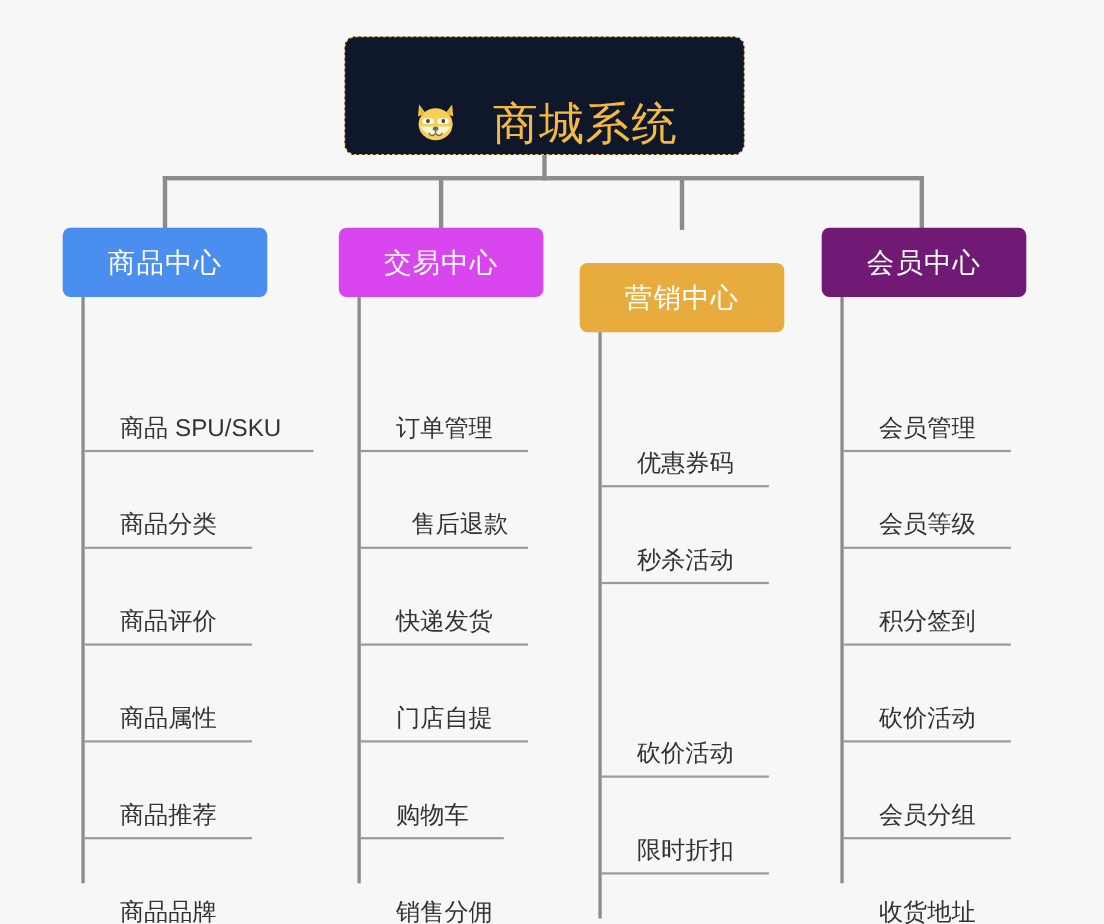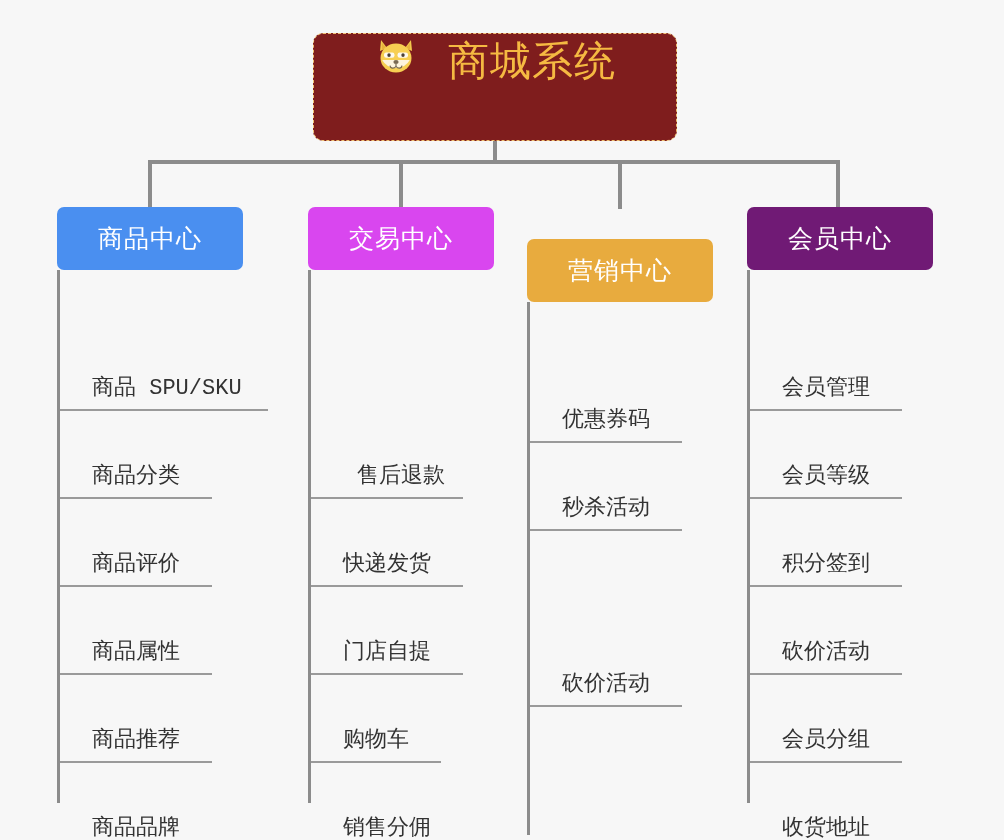--- a/index.html
+++ b/index.html
@@ -20,25 +20,25 @@
   }
 
   
   #root-node {
     position: absolute;
     left: 313px;
     top: 33px;
     width: 364px;
     height: 108px;
     box-sizing: border-box;
-    background: #7f1d1d;
+    background: #0f172a;
     border: 1.5px dashed #f0c070;
     border-radius: 10px;
     display: flex;
-    align-items: flex-start;
+    align-items: flex-end;
     justify-content: center;
     gap: 30px;
   }
   #root-node .root-emoji {
     font-size: 40px;
     line-height: 1;
     display: block;
   }
   #root-node .root-title {
     font-size: 41px;
@@ -66,23 +66,23 @@
     border-radius: 7px;
     display: flex;
     align-items: center;
     justify-content: center;
     color: #ffffff;
     font-size: 25px;
     letter-spacing: 1px;
   }
   .col-body {
     position: relative;
+    margin-left: 17px;
     border-left: 3px solid #8c8c8c;
     height: 533px;
-    font-family: Liberation Mono, monospace;
   }
   .leaf {
     position: absolute;
     left: 0;
     box-sizing: border-box;
     border-bottom: 2px solid #9a9a9a;
     padding-left: 32px;
     padding-bottom: 5px;
     font-size: 22px;
     color: #333333;
@@ -132,34 +132,36 @@
       <div class="leaf" style="top: 280px; width: 152px; padding-left: 32px;">商品评价</div>
       <div class="leaf" style="top: 368px; width: 152px;">商品属性</div>
       <div class="leaf" style="top: 456px; width: 152px;">商品推荐</div>
       <div class="leaf" style="top: 544px; width: 152px;">商品品牌</div>
     </div>
   </div>
 
   <div class="column" style="left:308px; width:186px;">
     <div class="cat-header" style="background: #d946ef;">交易中心</div>
     <div class="col-body">
+      <div class="leaf" style="top: 104px; width: 152px;">订单管理</div>
       <div class="leaf" style="top: 192px; width: 152px; padding-left: 46px;">售后退款</div>
       <div class="leaf" style="top: 280px; width: 152px;">快递发货</div>
       <div class="leaf" style="top: 368px; width: 152px;">门店自提</div>
       <div class="leaf" style="top: 456px; width: 130px;">购物车</div>
       <div class="leaf" style="top: 544px; width: 152px;">销售分佣</div>
     </div>
   </div>
 
   <div class="column" style="left:527px; width:186px;">
     <div class="cat-header" style="background: rgb(232, 171, 62); margin-top: 32px;">营销中心</div>
     <div class="col-body">
       <div class="leaf" style="top: 104px; width: 152px;">优惠券码</div>
       <div class="leaf" style="top: 192px; width: 152px;">秒杀活动</div>
       <div class="leaf" style="top: 368px; width: 152px;">砍价活动</div>
+      <div class="leaf" style="top: 456px; width: 152px;">限时折扣</div>
       <div class="leaf" style="top: 544px; width: 130px;">满减送</div>
     </div>
   </div>
 
   <div class="column" style="left:747px; width:186px;">
     <div class="cat-header" style="background: #701a75;">会员中心</div>
     <div class="col-body">
       <div class="leaf" style="top: 104px; width: 152px;">会员管理</div>
       <div class="leaf" style="top: 192px; width: 152px;">会员等级</div>
       <div class="leaf" style="top: 280px; width: 152px;">积分签到</div>

